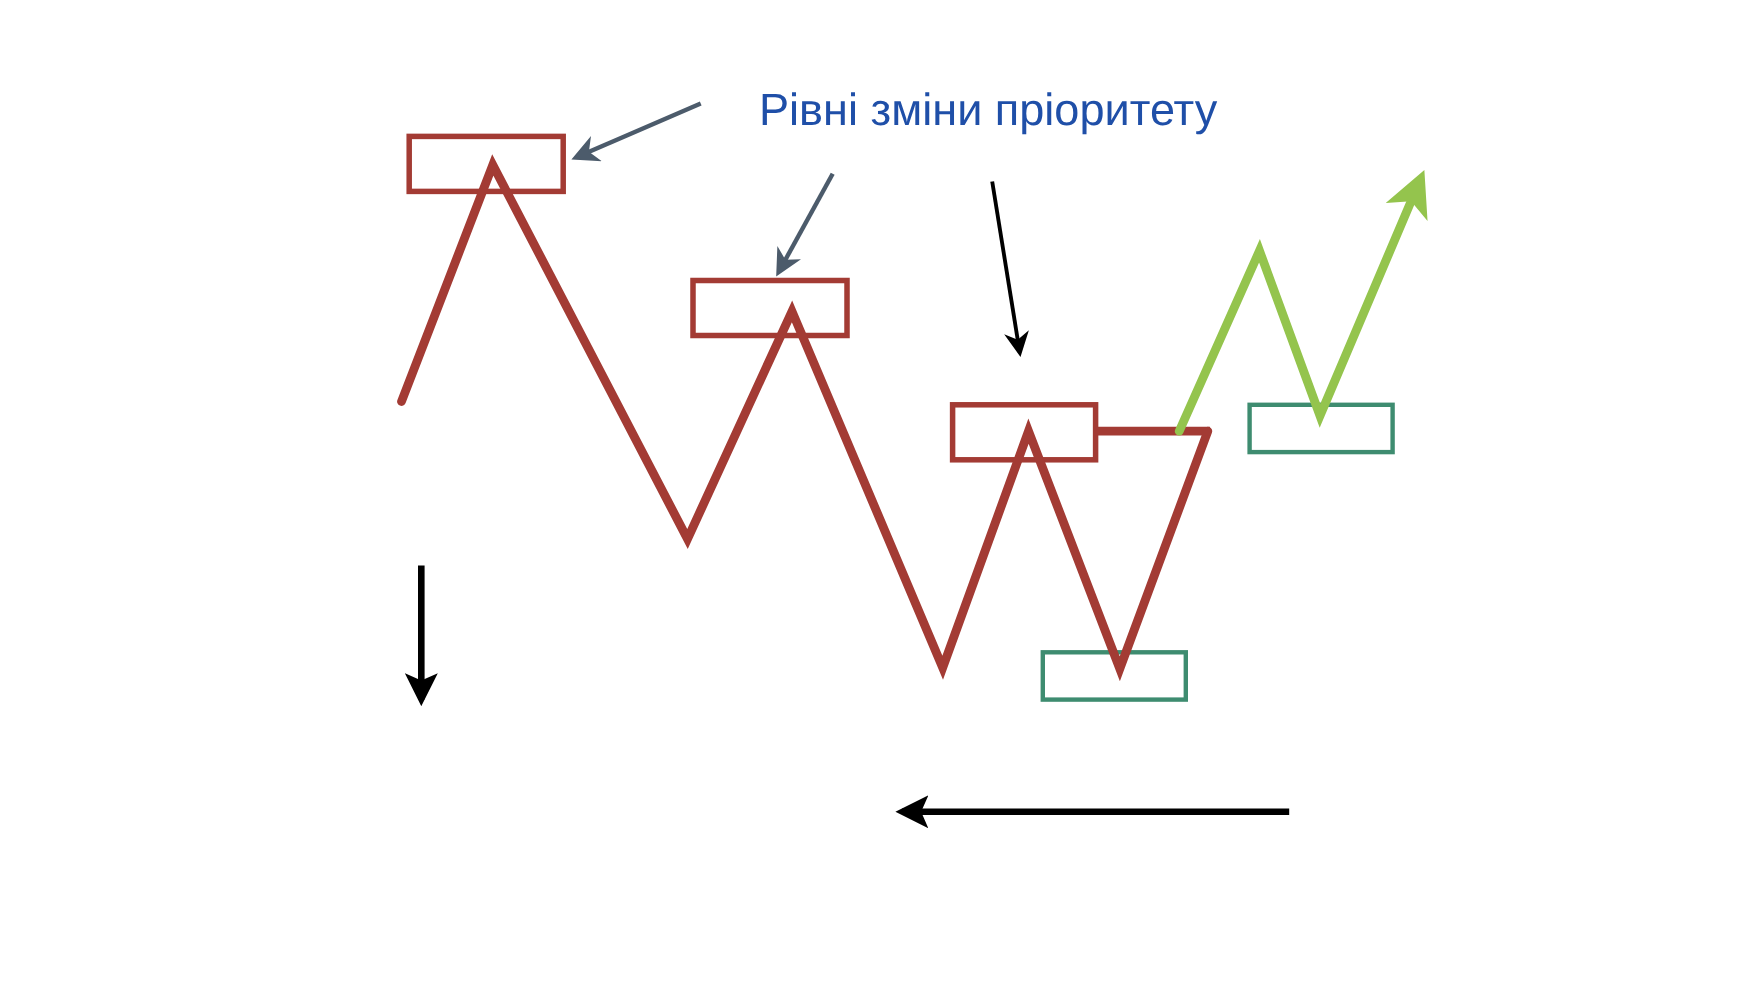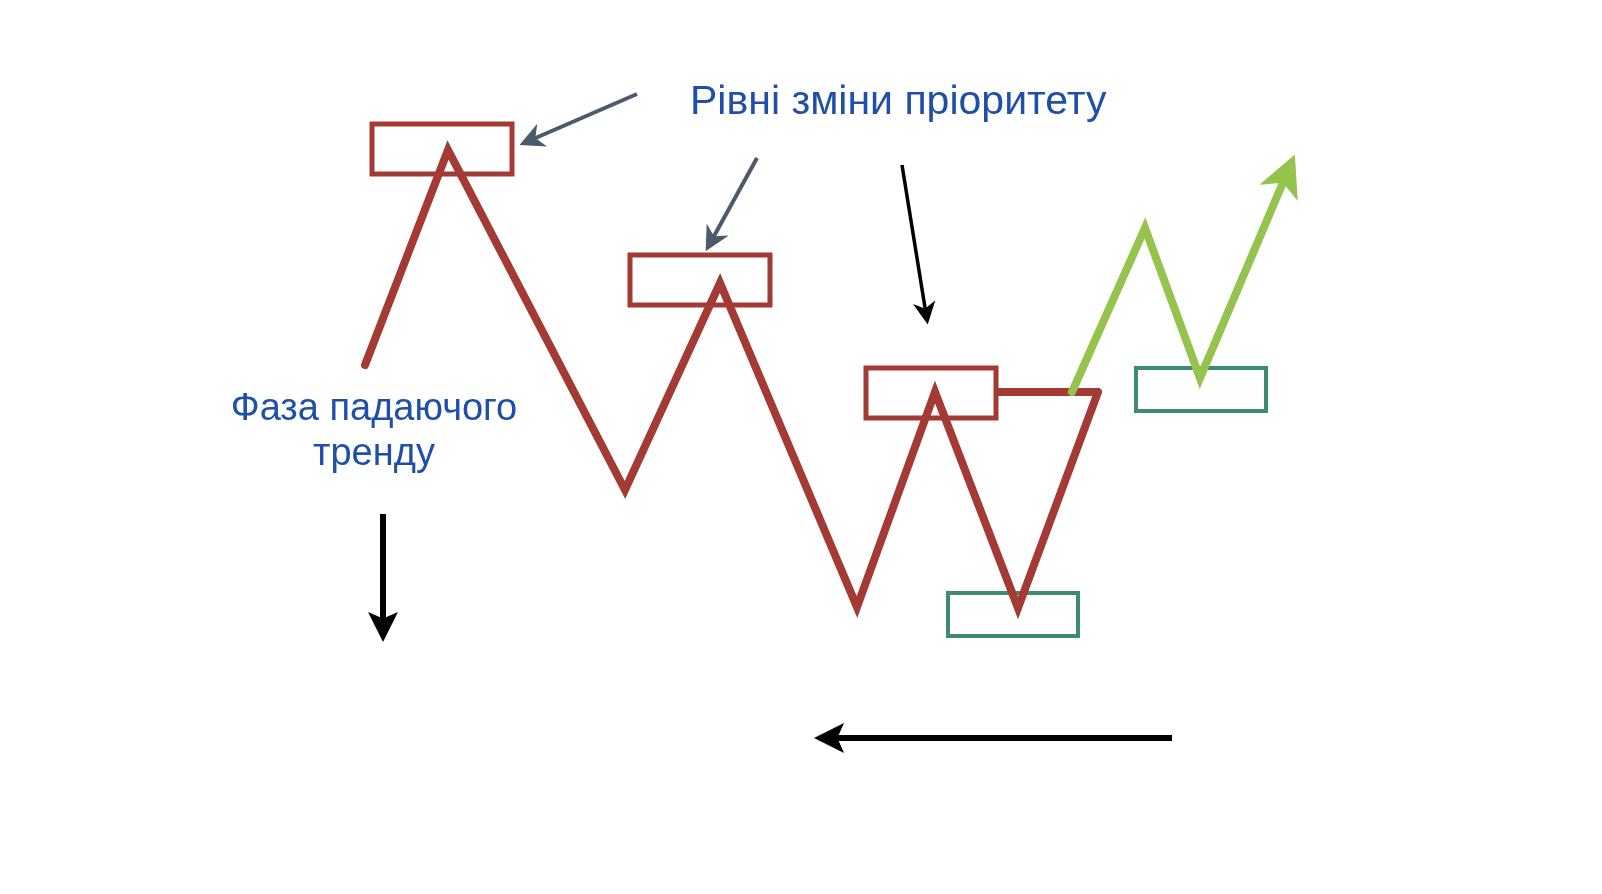--- a/index.html
+++ b/index.html
@@ -99,17 +99,15 @@
 
     <line x1="902" y1="165" x2="927" y2="320" stroke="#000000" stroke-width="3.5" marker-end="url(#arrow-black)"></line>
 
     <line x1="383" y1="514" x2="383" y2="636" stroke="#000000" stroke-width="6" marker-end="url(#arrow-black-big)"></line>
 
     <line x1="1172" y1="738" x2="820" y2="738" stroke="#000000" stroke-width="6" marker-end="url(#arrow-black-big)"></line>
   </svg>
 
   <div class="label" id="title-text">Рівні зміни пріоритету</div>
 
-  <div class="label" id="falling-phase-text">Фаза падаючого
-тренду</div>
 
 
 </div>
 
 </body></html>

